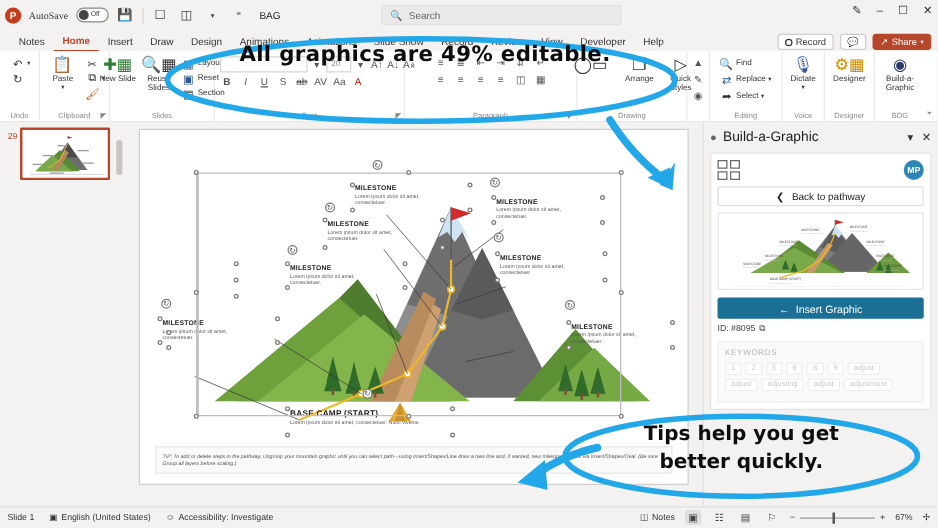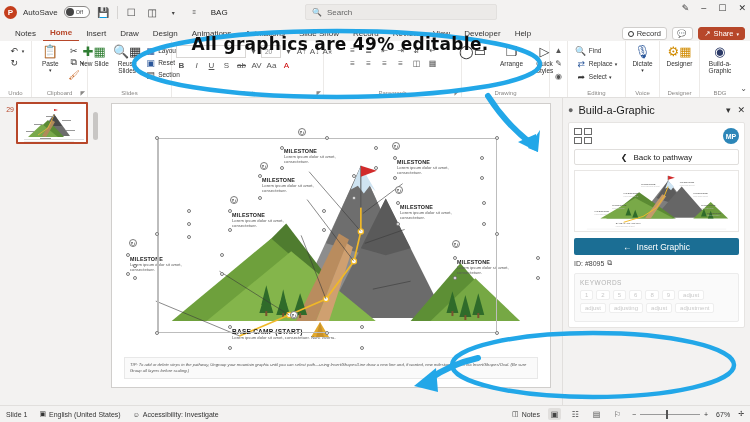--- a/index.html
+++ b/index.html
@@ -14,21 +14,21 @@
   
   .titlebar{
     height:24px; background:#f3f2f1; display:flex; align-items:center;
     padding:0 4px; gap:6px; position:relative;
   }
   .ppt-logo{
     width:13px;height:13px;border-radius:50%;
     background:#c43e1c; display:flex;align-items:center;justify-content:center;
     color:#fff;font-size:8px;font-weight:bold;
   }
-  .autosave-label{font-size:8px;color:#333;}
+  .autosave-label{font-size:8px;color:#333;font-family:Liberation Serif, serif;}
   .toggle{
     width:26px;height:12px;border-radius:7px;border:1px solid #8a8886;background:#fff;
     display:flex;align-items:center;padding:1px;gap:2px;
   }
   .toggle .knob{width:8px;height:8px;border-radius:50%;background:#444;}
   .toggle .off{font-size:5.5px;color:#444;}
   .tb-icon{width:15px;height:15px;display:flex;align-items:center;justify-content:center;color:#444;font-size:10px;}
   .tb-icon.save{color:#b07ad1;}
   .tb-sep{width:1px;height:13px;background:#d6d4d2;}
   .filename{font-size:8px;color:#222;margin-left:3px;}
@@ -773,18 +773,22 @@
 <svg style="position:absolute;left:480px;top:92px;width:80px;height:70px;pointer-events:none" viewBox="0 0 80 70">
   <path d="M8 4 C22 26 36 40 52 52" stroke="#22a7e8" stroke-width="6" fill="none" stroke-linecap="round"></path>
   <path d="M58 60 L38 50 L56 42 Z" fill="#22a7e8"></path>
   <path d="M58 60 L60 38 L48 56 Z" fill="#22a7e8"></path>
 </svg>
 
 <div class="annot" id="a2">
   <svg width="290" height="70" viewBox="0 0 290 70" style="position:absolute;inset:0">
     <ellipse cx="145" cy="35" rx="141" ry="32" fill="none" stroke="#22a7e8" stroke-width="4.5"></ellipse>
   </svg>
+  <div class="hand" style="position:absolute;left:18px;top:6px;width:254px;text-align:center">
+    <div>Tips help you get</div>
+    <div>better quickly.</div>
+  </div>
 </div>
 
 <svg style="position:absolute;left:408px;top:352px;width:76px;height:48px;pointer-events:none" viewBox="0 0 76 48">
   <path d="M70 6 C52 10 34 18 20 28" stroke="#22a7e8" stroke-width="6" fill="none" stroke-linecap="round"></path>
   <path d="M6 34 L28 16 L30 40 Z" fill="#22a7e8"></path>
 </svg>
 
 </body></html>

